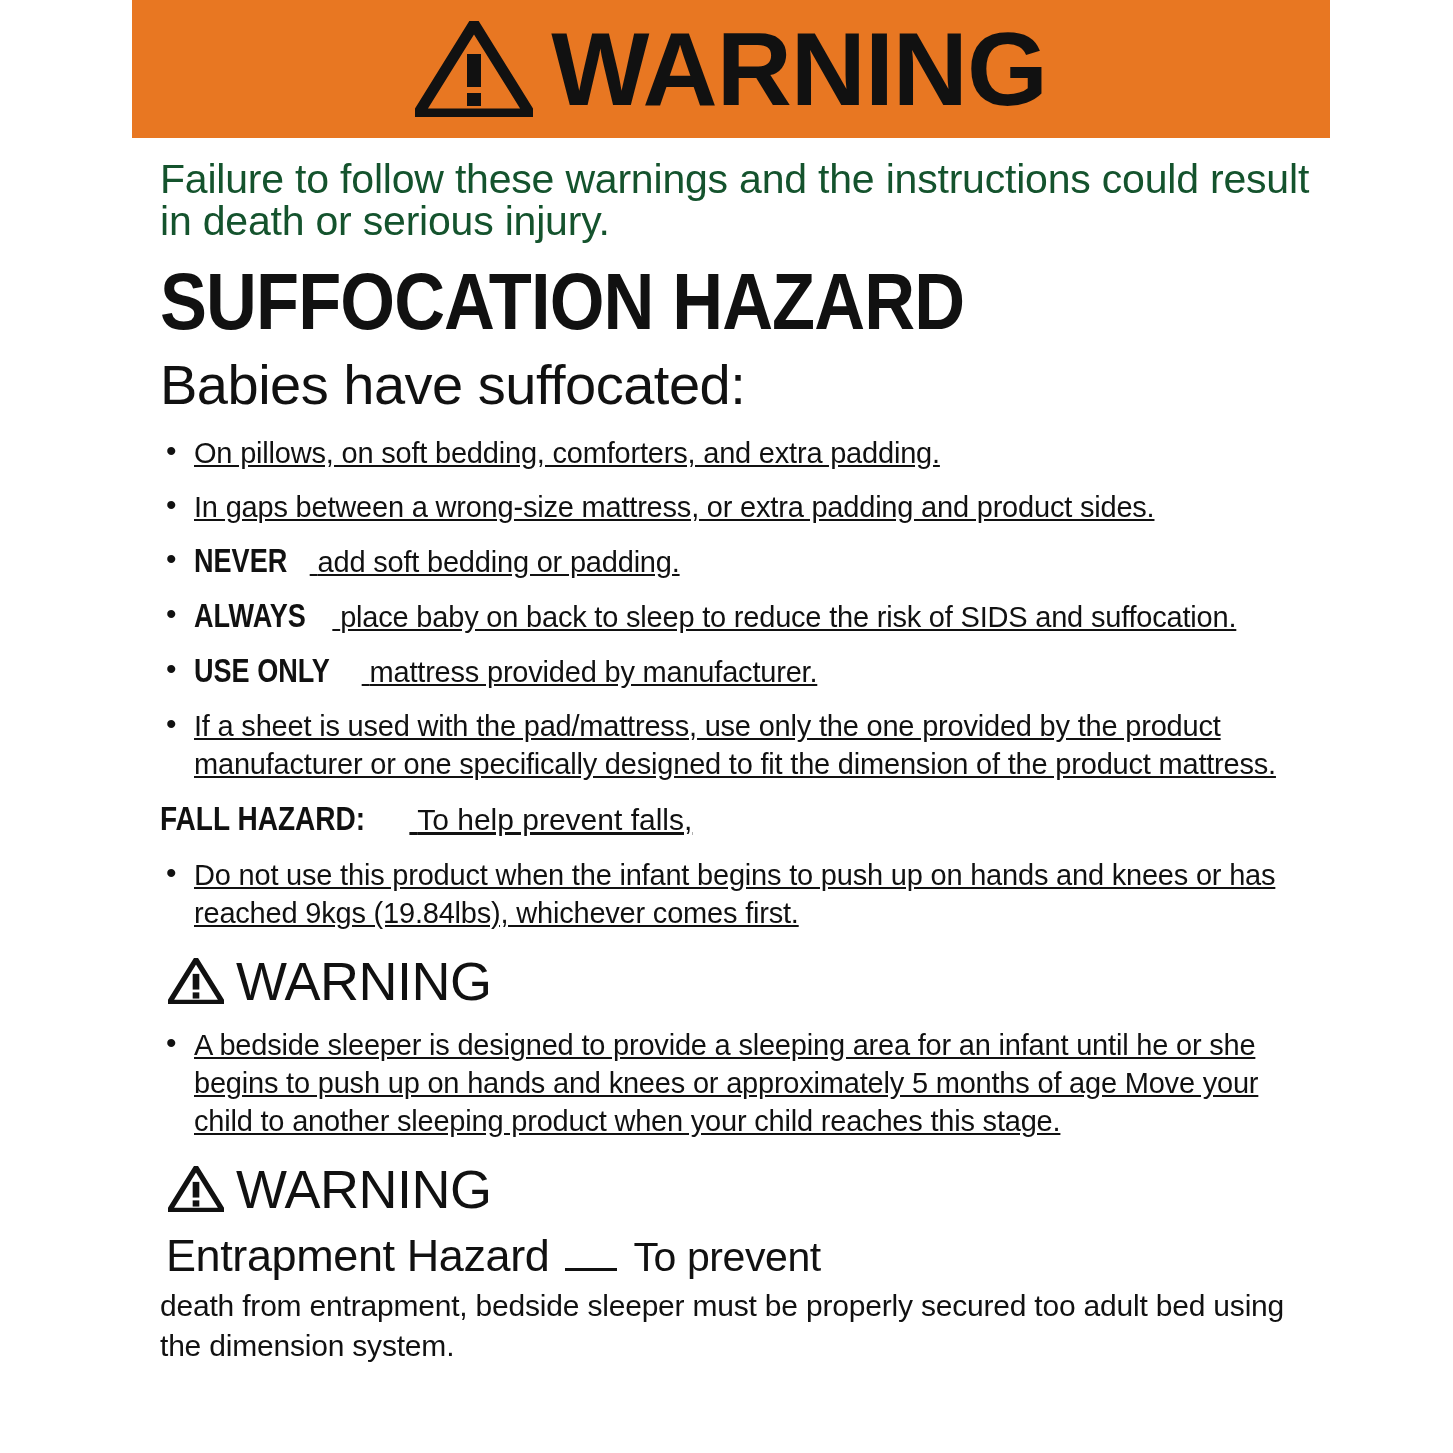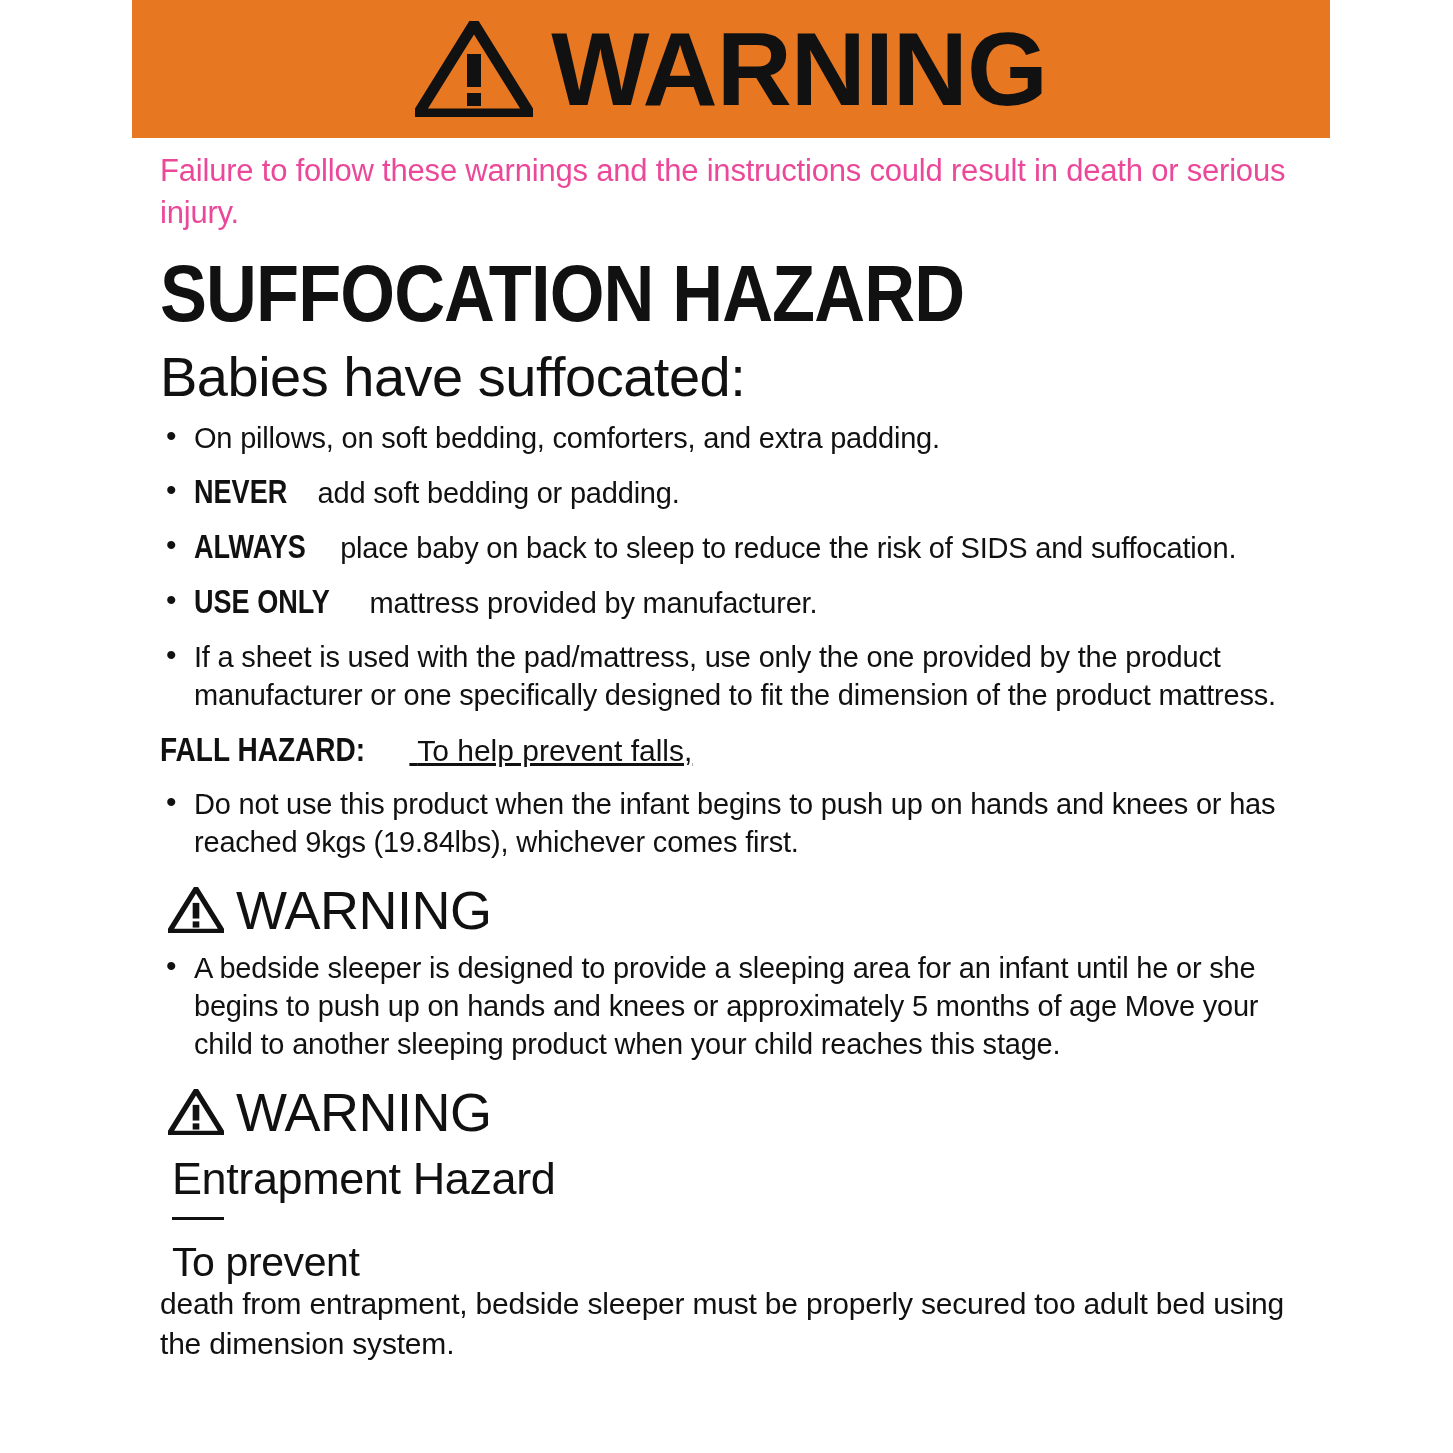--- a/index.html
+++ b/index.html
@@ -52,24 +52,24 @@
 
   
   .body-wrap {
     position: absolute;
     left: 160px;
     top: 150px;
     width: 1160px;
   }
 
   .intro {
-    font-size: 31px;
+    font-size: 41px;
     line-height: 42px;
-    color: #ec4899;
-    margin: 0 0 6px 0;
+    color: #14532d;
+    margin: 8px 0 6px 0;
     letter-spacing: -0.2px;
   }
 
   .hazard-title {
     font-family: "Liberation Sans Narrow", "Liberation Sans", sans-serif;
     font-weight: bold;
     font-size: 80px;
     line-height: 92px;
     letter-spacing: -1px;
     margin: 14px 0 0 0;
@@ -89,22 +89,23 @@
   ul.bullets {
     list-style: none;
     margin: 0;
     padding: 0;
   }
   ul.bullets li {
     position: relative;
     padding-left: 34px;
     font-size: 29px;
     line-height: 38px;
-    margin: 9px 0 16px 0;
+    margin: 16px 0 16px 0;
     letter-spacing: -0.2px;
+    text-decoration: underline;
   }
   ul.bullets li::before {
     content: "\2022";
     position: absolute;
     left: 6px;
     top: -2px;
     font-size: 30px;
     line-height: 38px;
   }
   .kw {
@@ -150,21 +151,20 @@
   }
 
   .entrap-line {
     font-size: 45px;
     line-height: 56px;
     margin: 10px 0 2px 6px;
     letter-spacing: -0.4px;
     display: flex;
     align-items: baseline;
     gap: 10px;
-    flex-direction: column;
   }
   .entrap-line .dash {
     display: inline-block;
     width: 52px;
     height: 3px;
     background: #111111;
     margin: 0 6px 12px 6px;
   }
   .entrap-line .small {
     font-size: 41px;
@@ -197,20 +197,23 @@
 
     <div class="hazard-title">SUFFOCATION HAZARD</div>
 
     <div class="subhead">Babies have suffocated:</div>
 
     <ul class="bullets">
       <li>
         <span>On pillows, on soft bedding, comforters, and extra padding.</span>
       </li>
       <li>
+        <span>In gaps between a wrong-size mattress, or extra padding and product sides.</span>
+      </li>
+      <li>
         <span class="kw">NEVER</span>
         <span>add soft bedding or padding.</span>
       </li>
       <li>
         <span class="kw">ALWAYS</span>
         <span>place baby on back to sleep to reduce the risk of SIDS and suffocation.</span>
       </li>
       <li>
         <span class="kw">USE ONLY</span>
         <span>mattress provided by manufacturer.</span>

